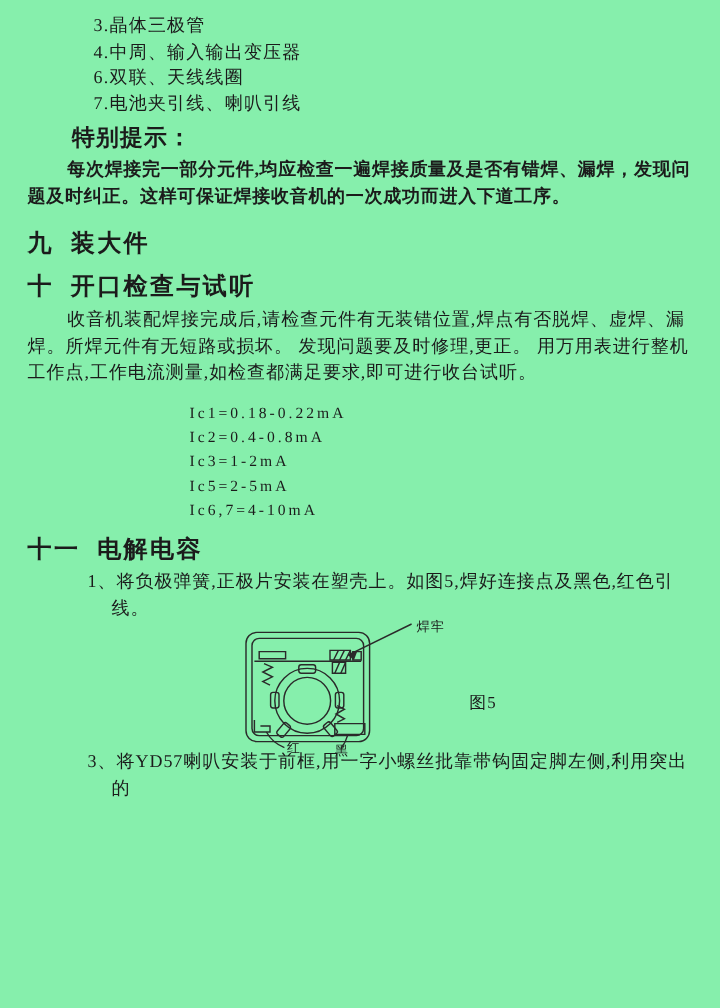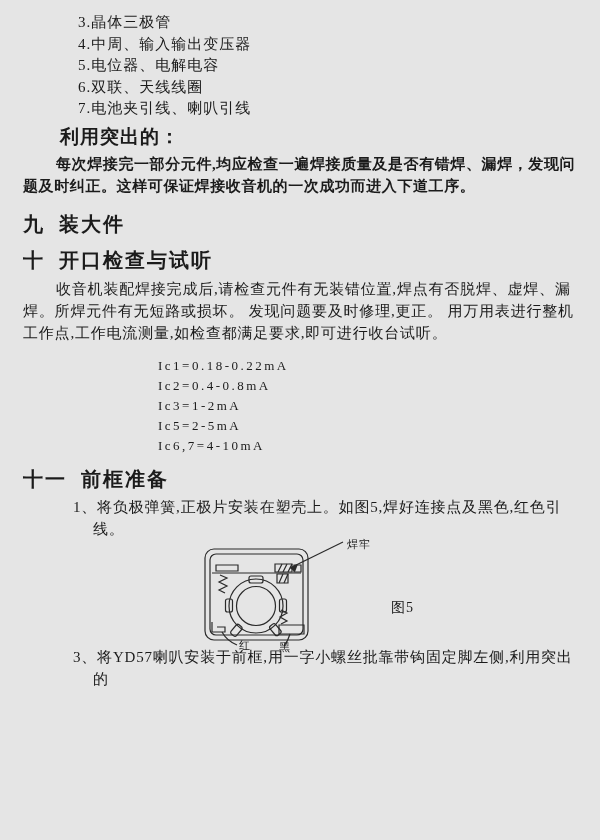--- a/index.html
+++ b/index.html
@@ -1,21 +1,21 @@
 <!DOCTYPE html>
 <html><head>
 <meta charset="utf-8">
 <style>
   html,body{margin:0;padding:0;background:#ffffff;}
   .page{
     position:relative;
     width:600px;height:840px;
     box-sizing:border-box;
     padding:12px 22px 0 23px;
-    background:#e5e5e5;
+    background:#86efac;
     color:#1b1b1b;
     font-family:"Liberation Serif","DejaVu Serif",serif;
     overflow:hidden;
   }
   
   .top-list{list-style:none;margin:0 0 0 55px;padding:0;
     font-size:15px;line-height:21.5px;letter-spacing:1px;}
   
   .notice-title{margin:4px 0 0 37px;font-size:19px;font-weight:bold;
     font-family:"Liberation Sans","DejaVu Sans",sans-serif;letter-spacing:1px;}
@@ -44,47 +44,46 @@
   svg *{vector-effect:non-scaling-stroke;}
 </style>
 </head>
 <body>
 
 <div class="page">
 
   <ul class="top-list">
     <li>3.晶体三极管</li>
     <li>4.中周、输入输出变压器</li>
-    <li>5.电位器、电解电容</li>
     <li>6.双联、天线线圈</li>
     <li>7.电池夹引线、喇叭引线</li>
   </ul>
 
-  <div class="notice-title">利用突出的：</div>
+  <div class="notice-title">特别提示：</div>
   <p class="notice-body">每次焊接完一部分元件,均应检查一遍焊接质量及是否有错焊、漏焊，发现问题及时纠正。这样可保证焊接收音机的一次成功而进入下道工序。</p>
 
   <div class="sec-heading">
     <span class="sec-num">九</span><span class="sec-title">装大件</span>
   </div>
 
   <div class="sec-heading tight">
     <span class="sec-num">十</span><span class="sec-title">开口检查与试听</span>
   </div>
   <p class="body-par">收音机装配焊接完成后,请检查元件有无装错位置,焊点有否脱焊、虚焊、漏焊。所焊元件有无短路或损坏。 发现问题要及时修理,更正。 用万用表进行整机工作点,工作电流测量,如检查都满足要求,即可进行收台试听。</p>
 
   <div class="ic-list">
     <div>Ic1=0.18-0.22mA</div>
     <div>Ic2=0.4-0.8mA</div>
     <div>Ic3=1-2mA</div>
     <div>Ic5=2-5mA</div>
     <div>Ic6,7=4-10mA</div>
   </div>
 
   <div class="sec-heading tight">
-    <span class="sec-num">十一</span><span class="sec-title">前框准备</span>
+    <span class="sec-num">十一</span><span class="sec-title">电解电容</span>
   </div>
   <div class="sec-items">
     <p class="hang">1、将负极弹簧,正极片安装在塑壳上。如图5,焊好连接点及黑色,红色引线。</p>
   </div>
 
   <div class="figure-row">
     <svg width="250" height="118" viewBox="0 0 250 118" fill="none" stroke="#2a2a2a" stroke-width="1.2">
 
       <rect x="14" y="14" width="103" height="91" rx="9"></rect>
       <rect x="19" y="19" width="93" height="81" rx="6"></rect>

